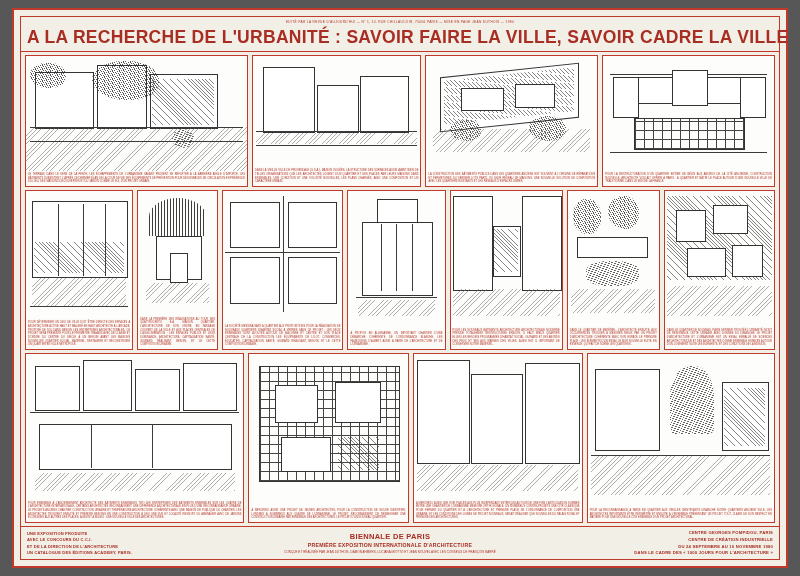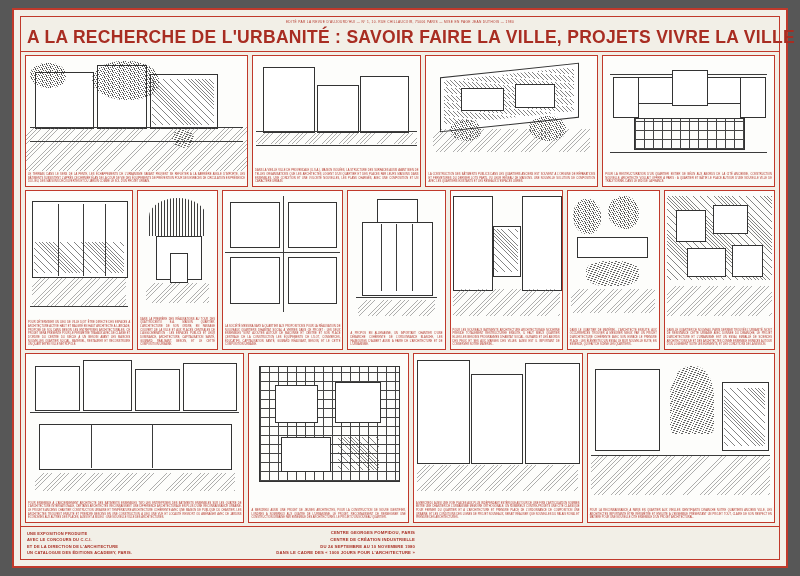--- a/index.html
+++ b/index.html
@@ -186,21 +186,21 @@
 
 <div id="poster">
   <div class="page-margin"></div>
 
   <div class="sheet">
     <div class="sheet-inner">
 
       <div class="credit-line">EDITÉ PAR LA REVUE D'AUJOURD'HUI — N° 1, 10. RUE CHILLAUCOIR, 75006 PARIS — MISE EN PAGE JEAN DUTHOIS — 1980</div>
 
       <div class="title-bar">
-        <h1>A LA RECHERCHE DE L'URBANITÉ : SAVOIR FAIRE LA VILLE, PROJETS VIVRE LA VILLE</h1>
+        <h1>A LA RECHERCHE DE L'URBANITÉ : SAVOIR FAIRE LA VILLE, SAVOIR CADRE LA VILLE</h1>
       </div>
 
       <div class="rows">
 
         <div class="row r1">
 
           <div class="cell" style="flex:1.32 1 0;">
             <div class="art">
               <div class="hatch" style="left:0;top:0;width:100%;height:36%;"></div>
               <div class="bld" style="left:4%;top:14%;width:26%;height:48%;"></div>
@@ -418,20 +418,25 @@
       </div>
 
       <div class="footer">
         <div class="foot-col foot-left">
           <div>UNE EXPOSITION PRODUITE</div>
           <div>AVEC LE CONCOURS DU C.C.I.</div>
           <div>ET DE LA DIRECTION DE L'ARCHITECTURE</div>
           <div>UN CATALOGUE DES ÉDITIONS ACADEMY, PARIS.</div>
         </div>
 
+        <div class="foot-col foot-center">
+          <div class="foot-title">BIENNALE DE PARIS</div>
+          <div class="foot-sub">PREMIÈRE EXPOSITION INTERNATIONALE D'ARCHITECTURE</div>
+          <div class="foot-note">CONÇUE ET RÉALISÉE PAR JEAN DUTHOIS, DAMON AHMERS, LUCIANA MIOTTO ET JEAN NOUVEL AVEC LES CONSEILS DE FRANÇOIS BARRÉ</div>
+        </div>
 
         <div class="foot-col foot-right">
           <div class="big">CENTRE GEORGES POMPIDOU, PARIS</div>
           <div class="big">CENTRE DE CRÉATION INDUSTRIELLE</div>
           <div class="big">DU 24 SEPTEMBRE AU 10 NOVEMBRE 1980</div>
           <div class="big">DANS LE CADRE DES « 1000 JOURS POUR L'ARCHITECTURE »</div>
         </div>
       </div>
 
     </div>

